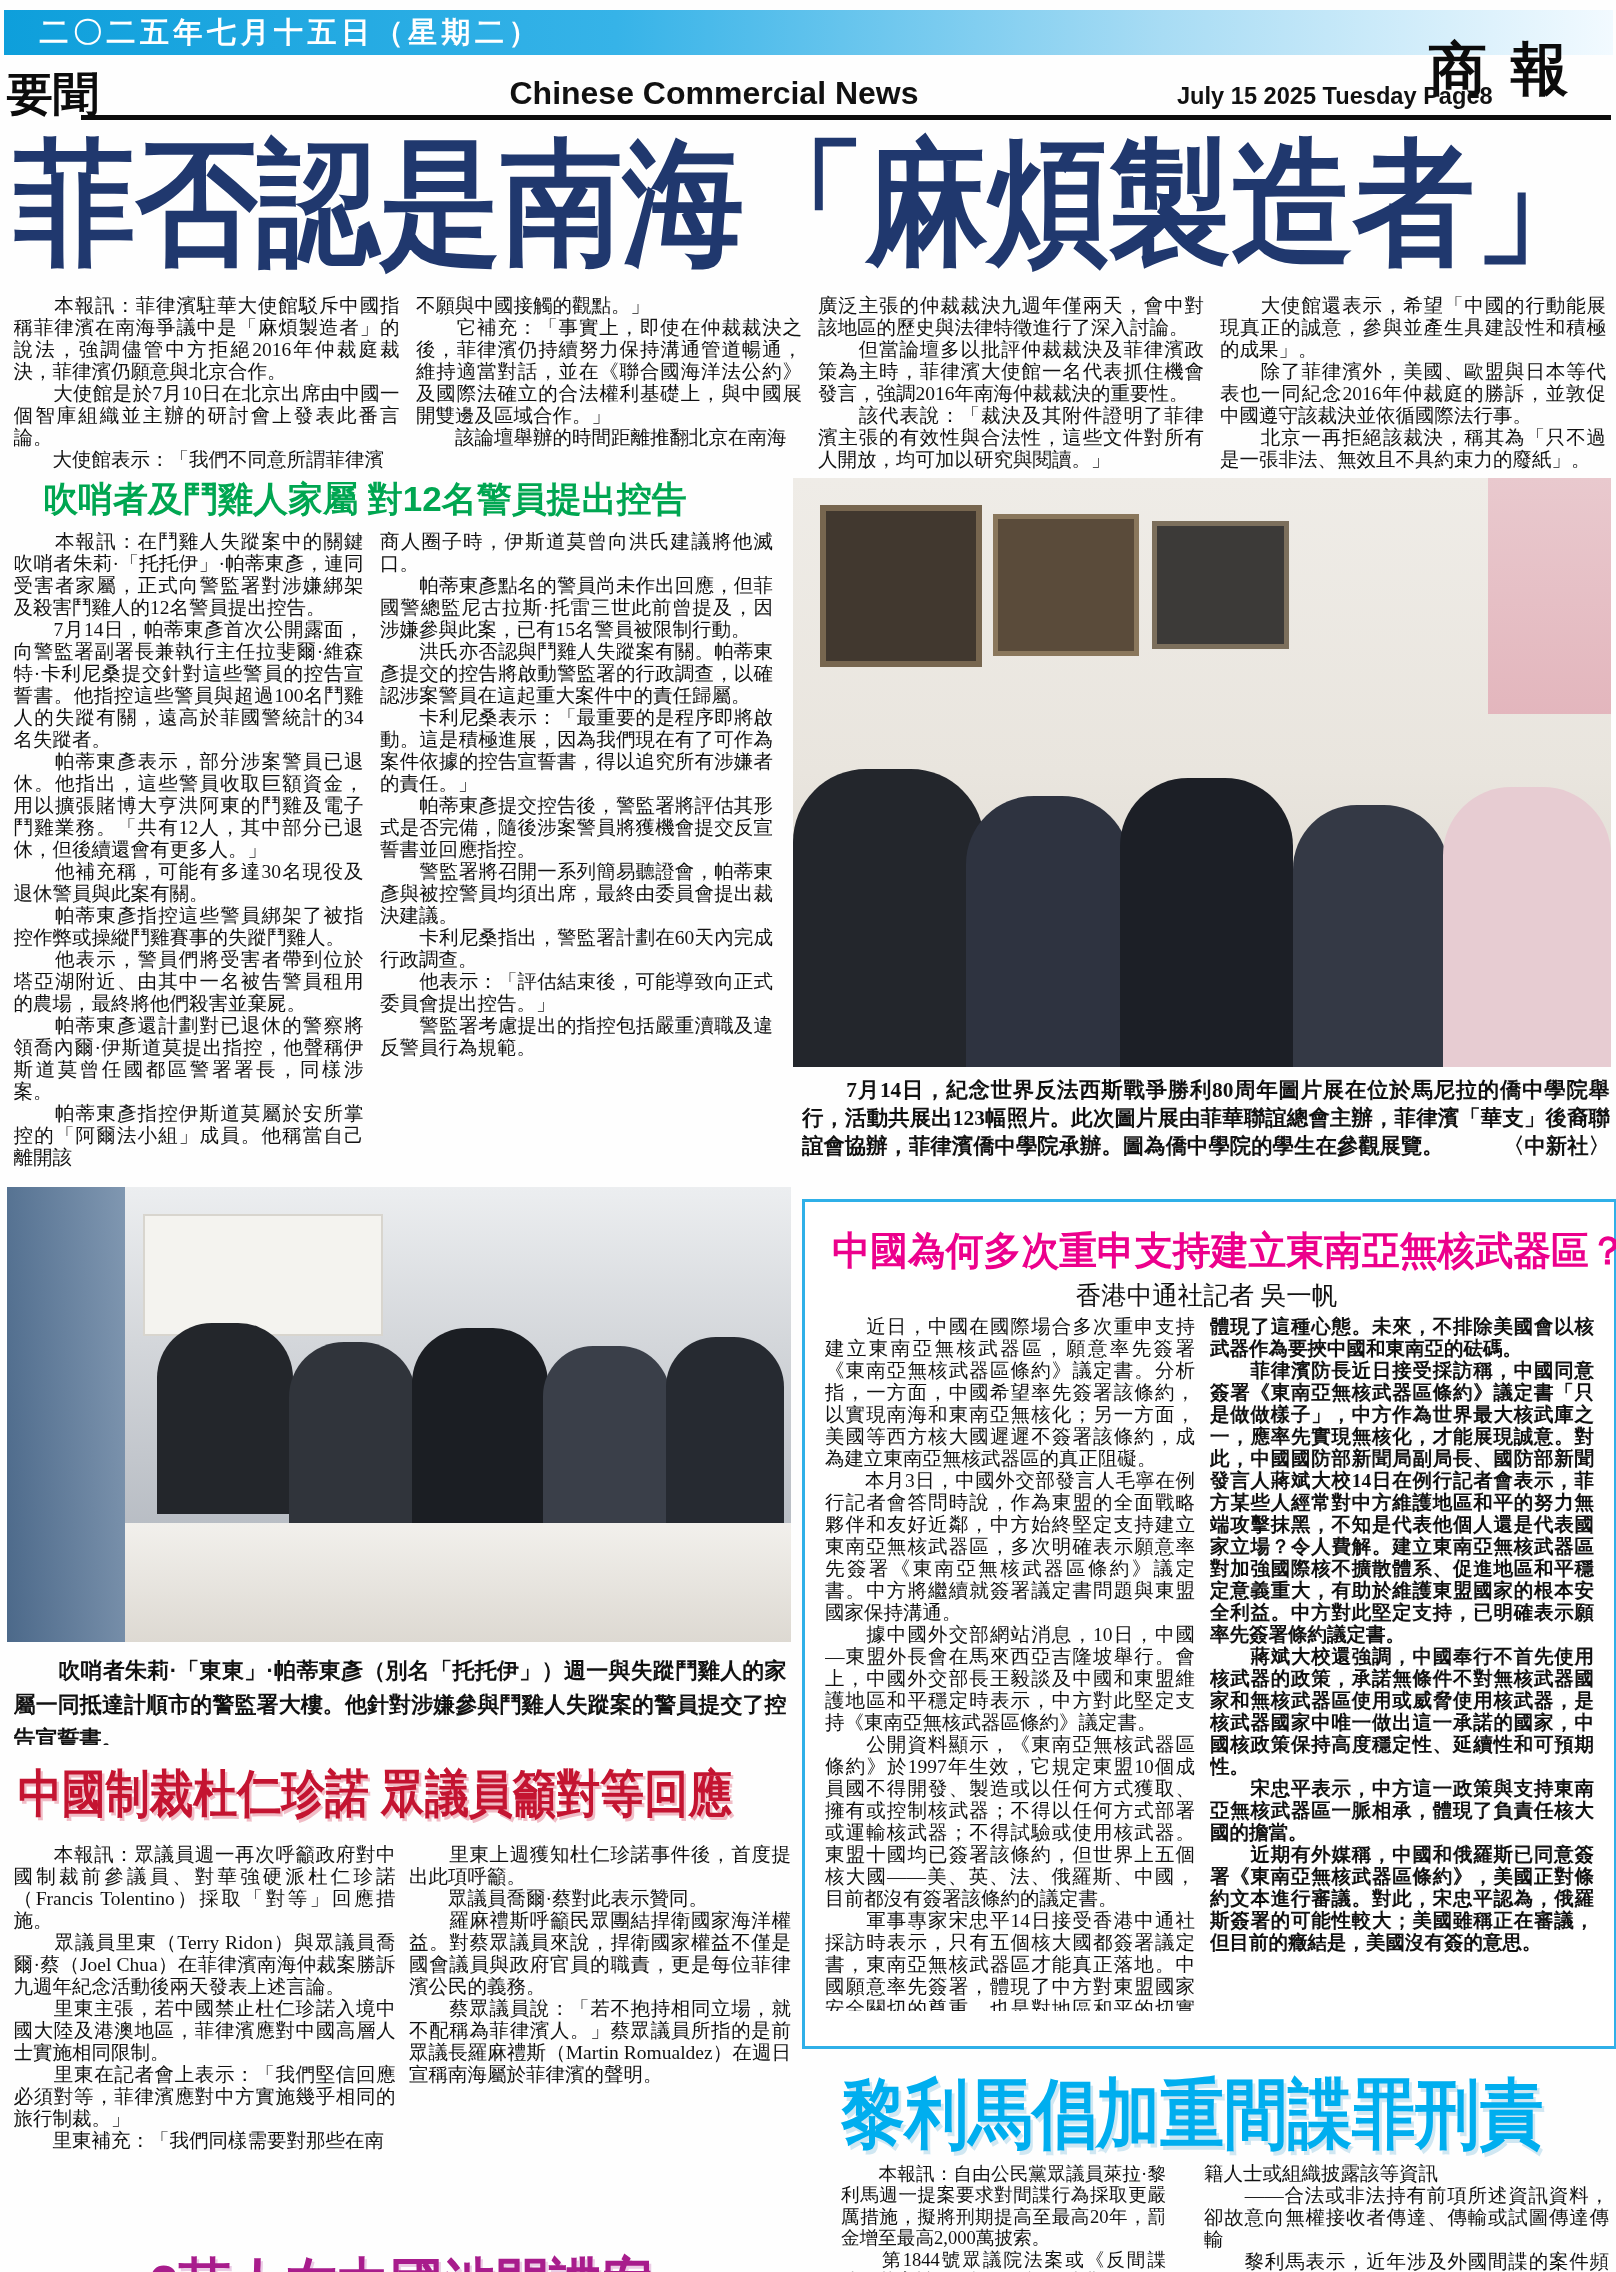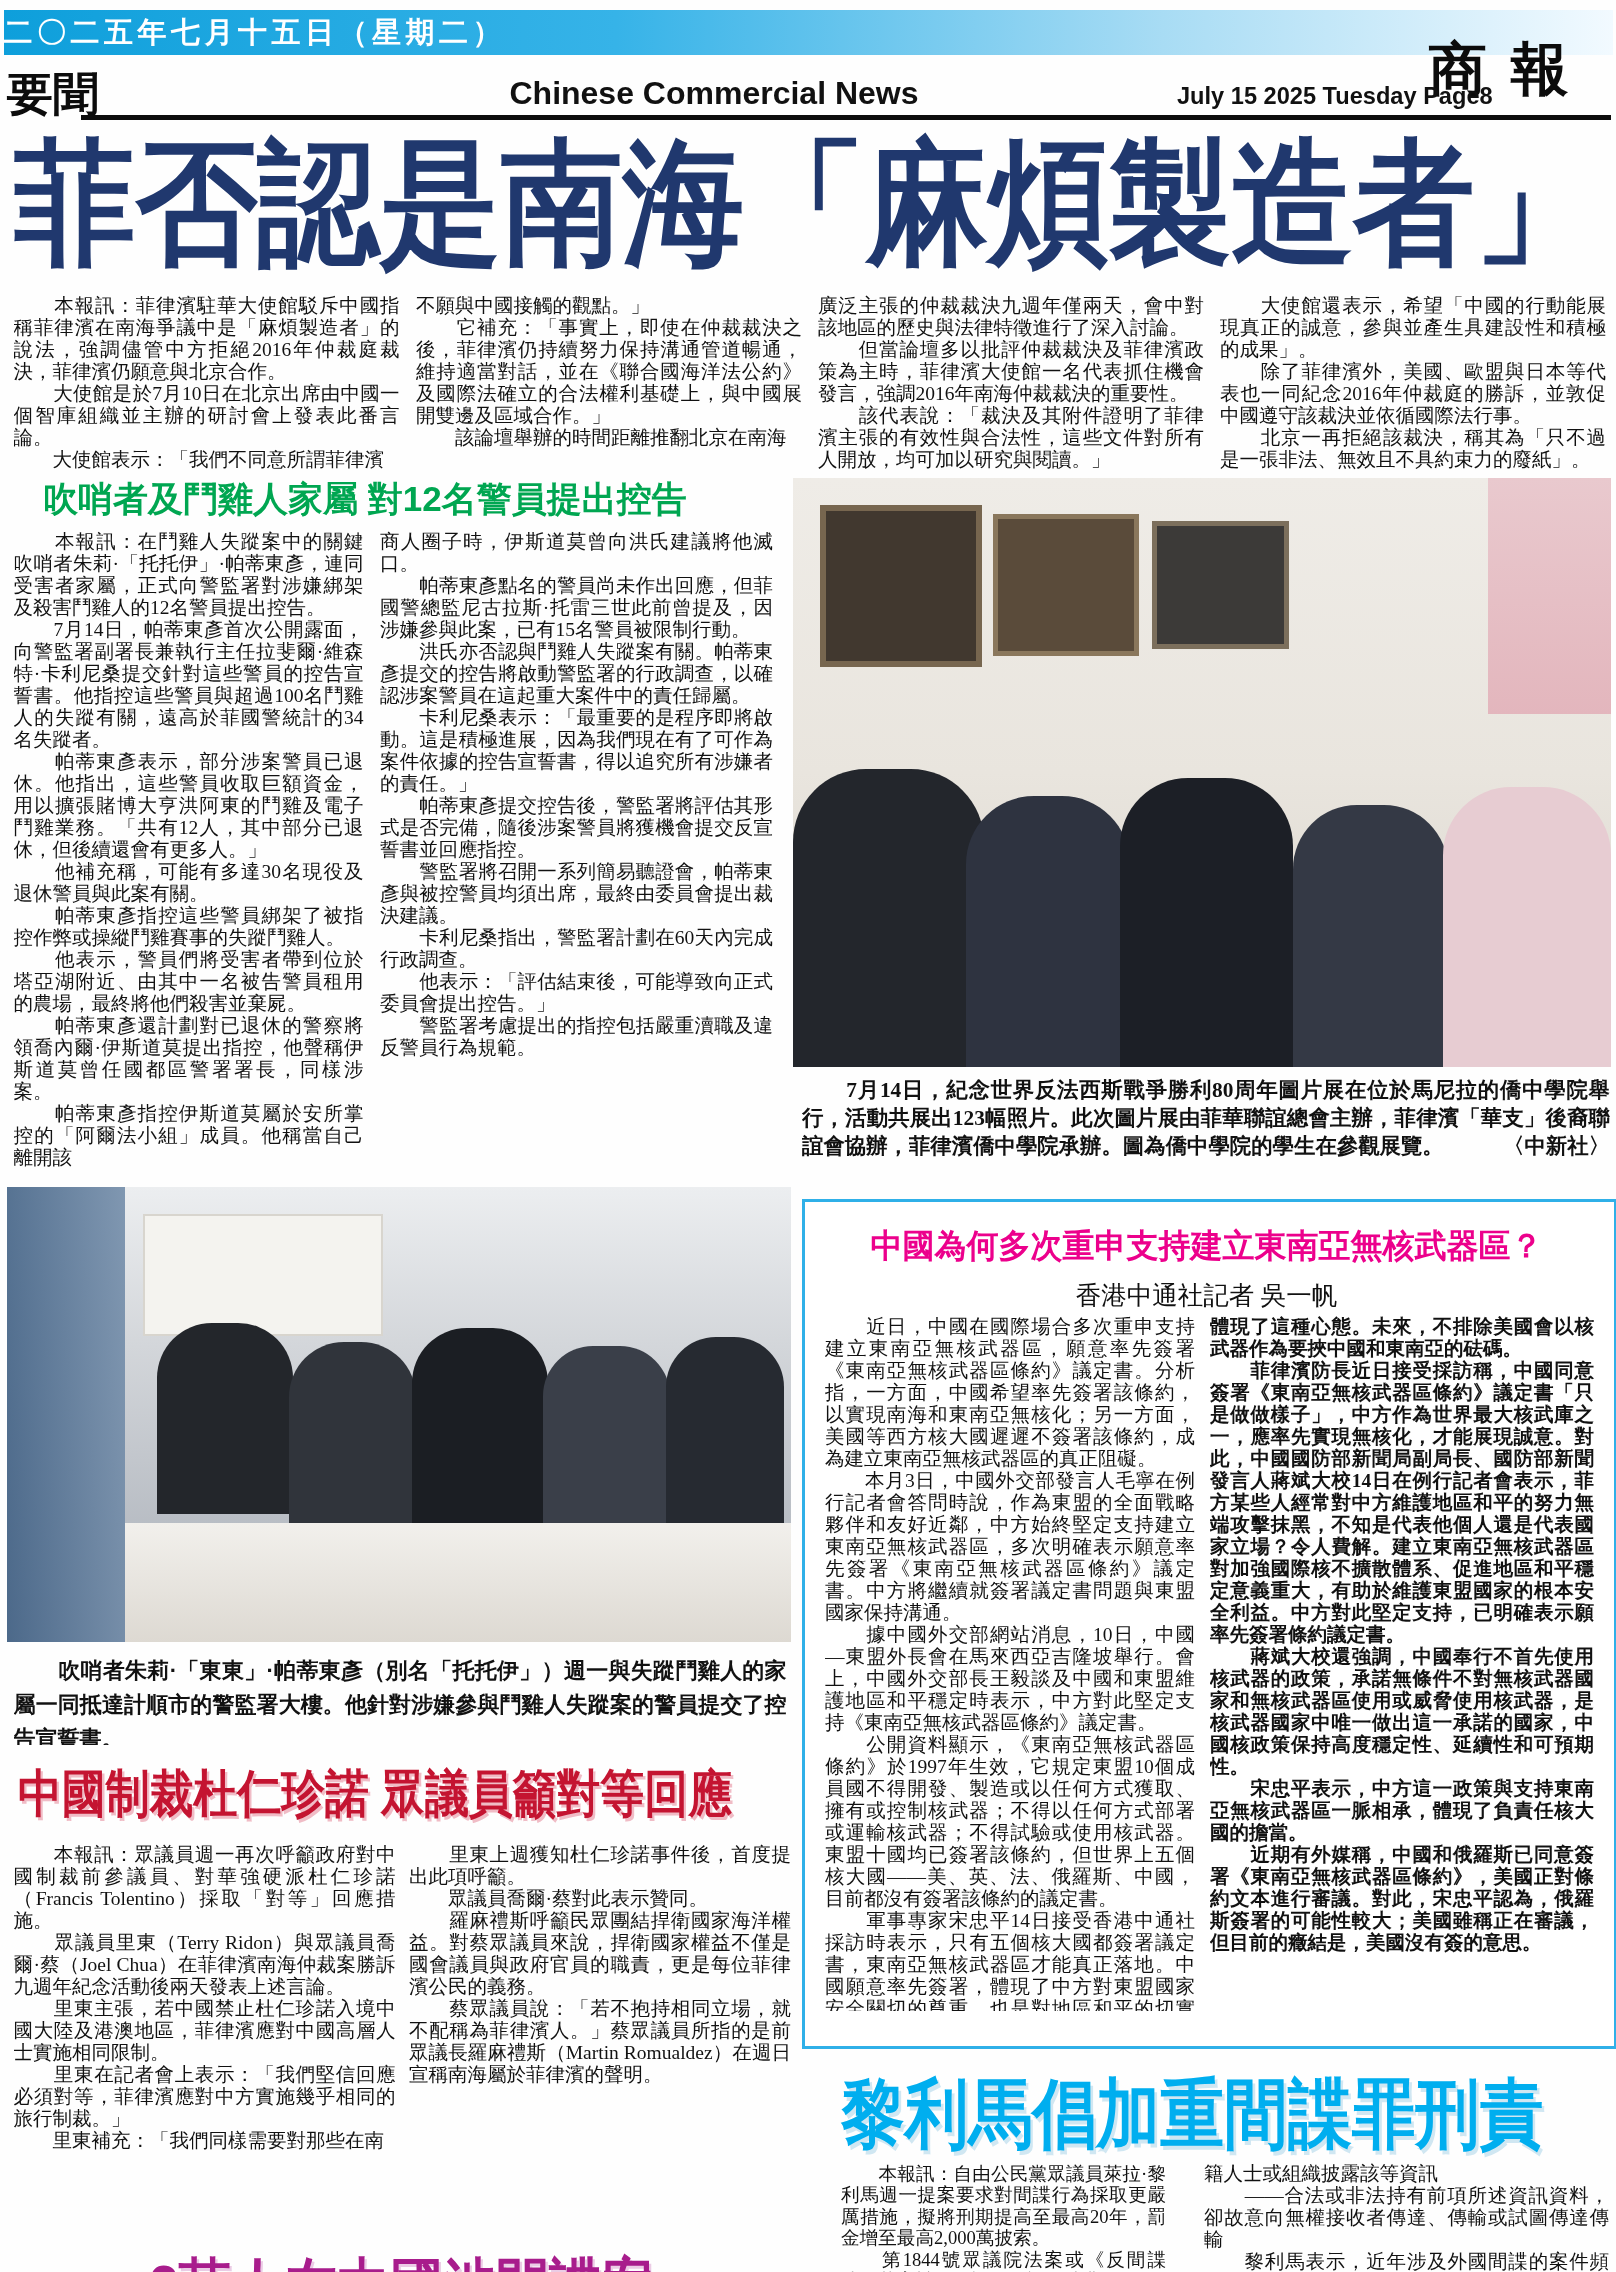--- a/index.html
+++ b/index.html
@@ -2,21 +2,21 @@
 <html style="font-size:7.3px"><head>
 <meta charset="utf-8">
 <style>
   html,body{margin:0;padding:0;background:#888;}
   .page{position:relative;width:1617px;height:2839px;background:#fefefe;overflow:hidden;
         font-family:"Liberation Serif",serif;color:#111;}
   
   .topbar{position:absolute;left:3.6px;top:10px;width:1609px;height:45px;
           background:linear-gradient(90deg,#0e9fdb 0%,#36b3e8 38%,#a8dcf4 72%,#f2faff 100%);}
   .topbar .dt{font-family:Liberation Serif, serif;font-weight:700;color:#fff;
-          font-size:29px;line-height:45px;letter-spacing:4.5px;}
+          font-size:29px;line-height:45px;padding-left:36px;letter-spacing:4.5px;}
   .masthead{position:absolute;right:25px;top:3.6px;font-weight:900;font-size:58px;
           letter-spacing:23.6px;color:#0c0c0c;font-family:"Liberation Serif",serif;margin-top:27px;}
   .secname{position:absolute;left:6.8px;top:64px;font-family:"Liberation Sans",sans-serif;
           font-weight:900;font-size:46px;color:#0c0c0c;}
   .ccn{position:absolute;left:455px;top:75px;width:518px;text-align:center;
           font-family:"Liberation Sans",sans-serif;font-weight:700;font-size:32px;}
   .dateen{position:absolute;left:1177px;top:83px;width:432px;
           font-family:"Liberation Sans",sans-serif;font-weight:700;font-size:23.6px;}
   .rule{position:absolute;left:81px;top:115px;width:1530px;height:4.5px;background:#0d0d0d;}
   
@@ -105,21 +105,21 @@
     <div class="blob" style="left:327px;top:300px;width:173px;height:291px;background:#1c1f26;border-radius:68px 68px 0 0;"></div>
     <div class="blob" style="left:500px;top:327px;width:155px;height:264px;background:#343945;border-radius:64px 64px 0 0;"></div>
     <div class="blob" style="left:650px;top:309px;width:168px;height:282px;background:#e7ccd2;border-radius:68px 68px 0 0;"></div>
   </div>
   <div class="caption" style="left:802px;top:1076px;width:808px;height:114px;font-size:21.4px;line-height:28px;">
     <span>　　7月14日，紀念世界反法西斯戰爭勝利80周年圖片展在位於馬尼拉的僑中學院舉行，活動共展出123幅照片。此次圖片展由菲華聯誼總會主辦，菲律濱「華支」後裔聯誼會協辦，菲律濱僑中學院承辦。圖為僑中學院的學生在參觀展覽。</span>
     <span style="float:right">〈中新社〉</span>
   </div>
 
   <div class="pinkbox"></div>
-  <div class="hl" style="left:820px;top:1224px;width:773px;text-align:center;color:#ec008c;font-size:33px;">
+  <div class="hl" style="left:820px;top:1224px;width:773px;text-align:center;color:#ec008c;font-size:39px;">
     <span class="sqc" style="transform:scaleX(0.97);">中國為何多次重申支持建立東南亞無核武器區？</span>
   </div>
   <div class="byline" style="left:820px;top:1278px;width:773px;">香港中通社記者 吳一帆</div>
   <div class="col" style="left:825px;top:1316px;width:370px;height:695px;font-size:19.5px;line-height:22px;">
       <p>　　近日，中國在國際場合多次重申支持建立東南亞無核武器區，願意率先簽署《東南亞無核武器區條約》議定書。分析指，一方面，中國希望率先簽署該條約，以實現南海和東南亞無核化；另一方面，美國等西方核大國遲遲不簽署該條約，成為建立東南亞無核武器區的真正阻礙。</p>
       <p>　　本月3日，中國外交部發言人毛寧在例行記者會答問時說，作為東盟的全面戰略夥伴和友好近鄰，中方始終堅定支持建立東南亞無核武器區，多次明確表示願意率先簽署《東南亞無核武器區條約》議定書。中方將繼續就簽署議定書問題與東盟國家保持溝通。</p>
       <p>　　據中國外交部網站消息，10日，中國—東盟外長會在馬來西亞吉隆坡舉行。會上，中國外交部長王毅談及中國和東盟維護地區和平穩定時表示，中方對此堅定支持《東南亞無核武器區條約》議定書。</p>
       <p>　　公開資料顯示，《東南亞無核武器區條約》於1997年生效，它規定東盟10個成員國不得開發、製造或以任何方式獲取、擁有或控制核武器；不得以任何方式部署或運輸核武器；不得試驗或使用核武器。東盟十國均已簽署該條約，但世界上五個核大國——美、英、法、俄羅斯、中國，目前都沒有簽署該條約的議定書。</p>
       <p>　　軍事專家宋忠平14日接受香港中通社採訪時表示，只有五個核大國都簽署議定書，東南亞無核武器區才能真正落地。中國願意率先簽署，體現了中方對東盟國家安全關切的尊重，也是對地區和平的切實承諾。</p>
     </div>

